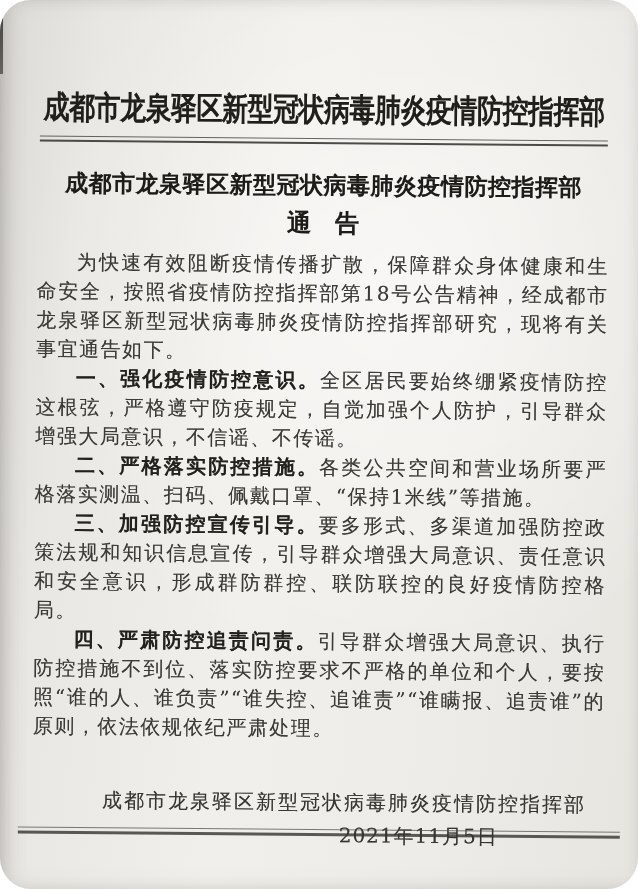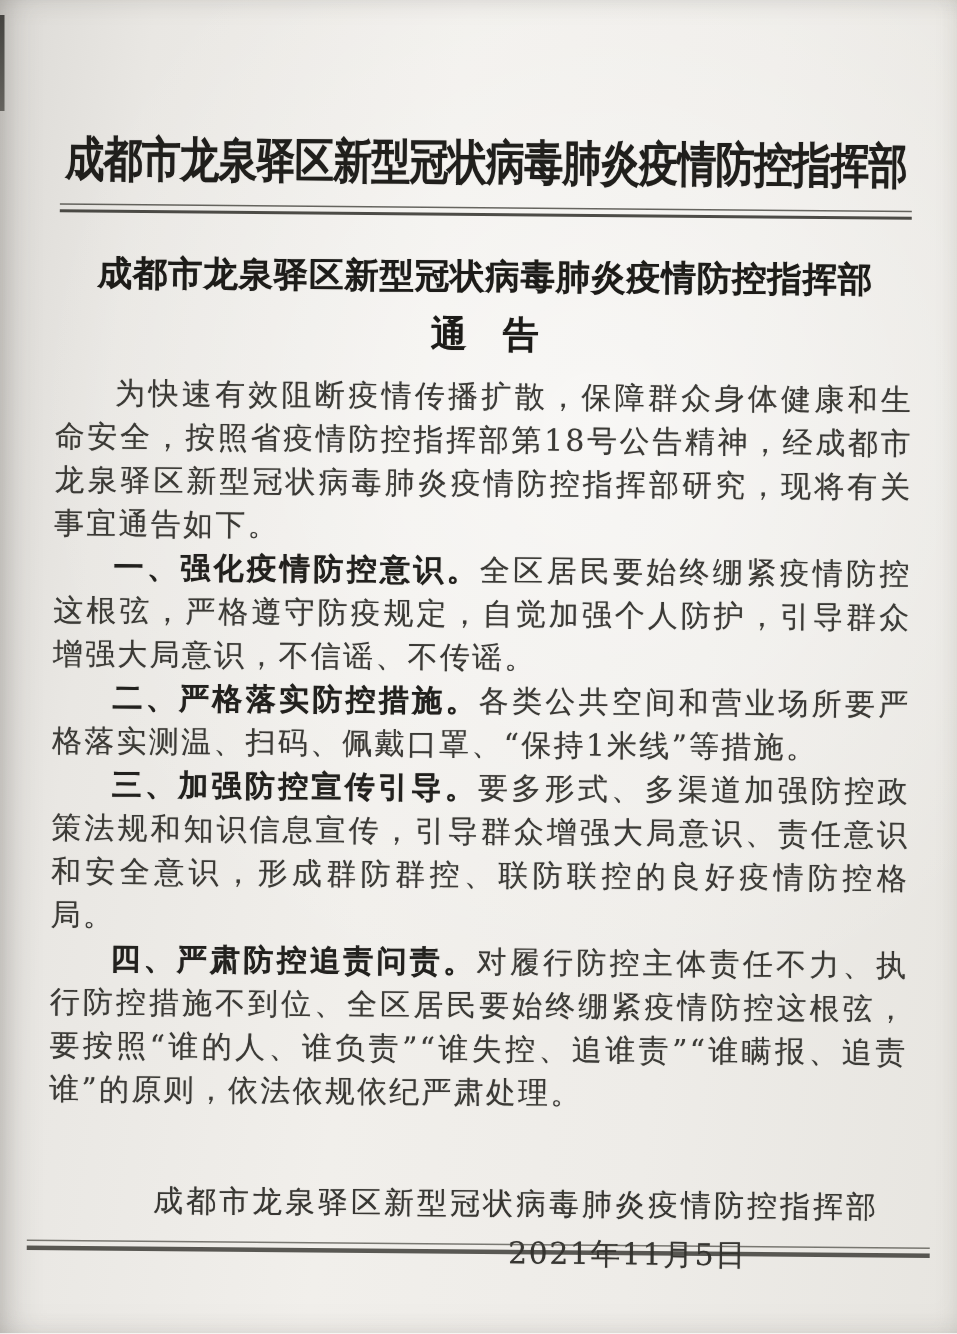--- a/index.html
+++ b/index.html
@@ -13,20 +13,21 @@
 
   
   .photo {
     position: relative;
     width: 638px;
     height: 889px;
     overflow: hidden;
     background:
       radial-gradient(90% 70% at 62% 32%, rgba(255,255,255,0.55), rgba(255,255,255,0) 65%),
       linear-gradient(97deg, #dcdad6 0%, #e9e7e3 14%, #f1efeb 42%, #eeece8 70%, #e7e5e0 100%);
+    border-radius: 31px;
   }
   .photo::after {
     content: "";
     position: absolute;
     inset: 0;
     pointer-events: none;
     box-shadow:
       inset 16px 0 26px -16px rgba(95,92,86,0.45),
       inset -8px 0 18px -12px rgba(110,108,102,0.22),
       inset 0 -10px 24px -14px rgba(120,118,112,0.18),
@@ -161,21 +162,21 @@
 
     <div class="body">
       <p class="para">为快速有效阻断疫情传播扩散，保障群众身体健康和生命安全，按照省疫情防控指挥部第18号公告精神，经成都市龙泉驿区新型冠状病毒肺炎疫情防控指挥部研究，现将有关事宜通告如下。</p>
 
       <p class="para"><b>一、强化疫情防控意识。</b><span>全区居民要始终绷紧疫情防控这根弦，严格遵守防疫规定，自觉加强个人防护，引导群众增强大局意识，不信谣、不传谣。</span></p>
 
       <p class="para"><b>二、严格落实防控措施。</b><span>各类公共空间和营业场所要严格落实测温、扫码、佩戴口罩、“保持1米线”等措施。</span></p>
 
       <p class="para"><b>三、加强防控宣传引导。</b><span>要多形式、多渠道加强防控政策法规和知识信息宣传，引导群众增强大局意识、责任意识和安全意识，形成群防群控、联防联控的良好疫情防控格局。</span></p>
 
-      <p class="para"><b>四、严肃防控追责问责。</b><span>对履行防控主体责任不力、执行防控措施不到位、全区居民要始终绷紧疫情防控这根弦，要按照“谁的人、谁负责”“谁失控、追谁责”“谁瞒报、追责谁”的原则，依法依规依纪严肃处理。</span></p>
+      <p class="para"><b>四、严肃防控追责问责。</b><span>引导群众增强大局意识、执行防控措施不到位、落实防控要求不严格的单位和个人，要按照“谁的人、谁负责”“谁失控、追谁责”“谁瞒报、追责谁”的原则，依法依规依纪严肃处理。</span></p>
     </div>
 
     <div class="signature">成都市龙泉驿区新型冠状病毒肺炎疫情防控指挥部</div>
 
     <div class="date">2021年11月5日</div>
 
     <div class="footer-rule"></div>
   </div>
 </div>
 

